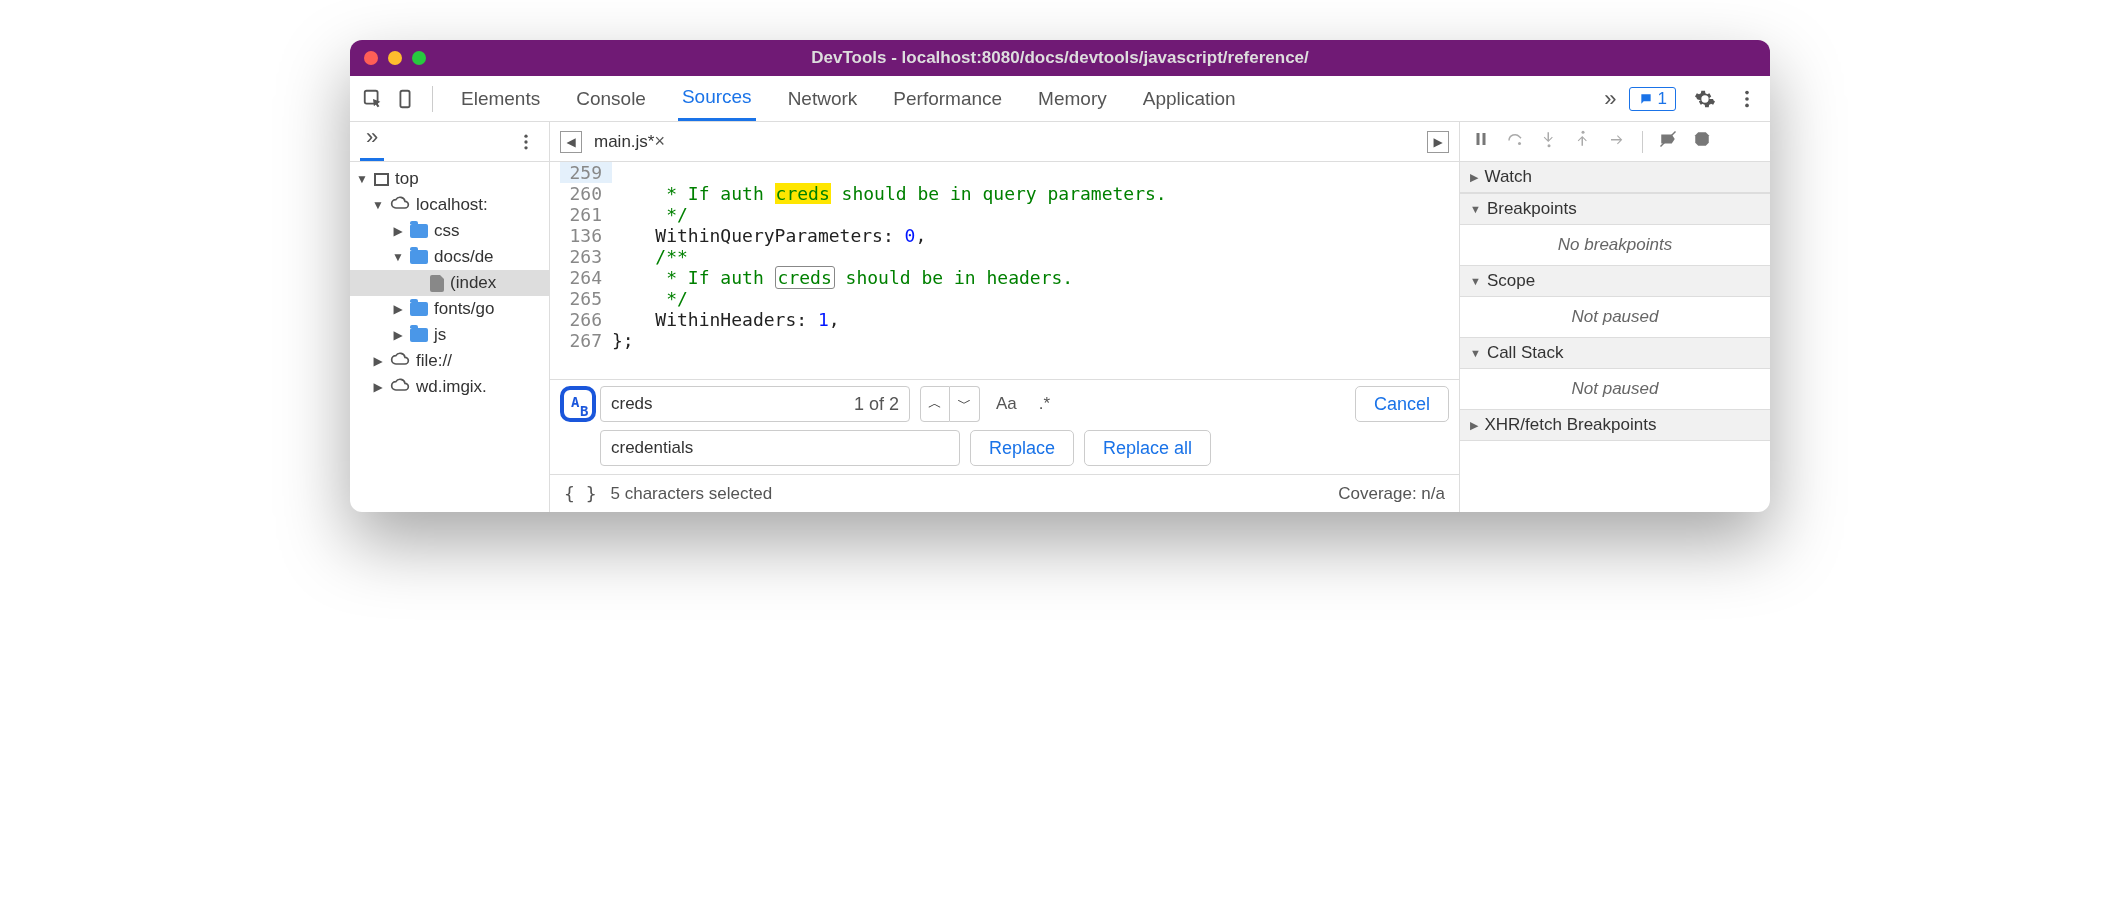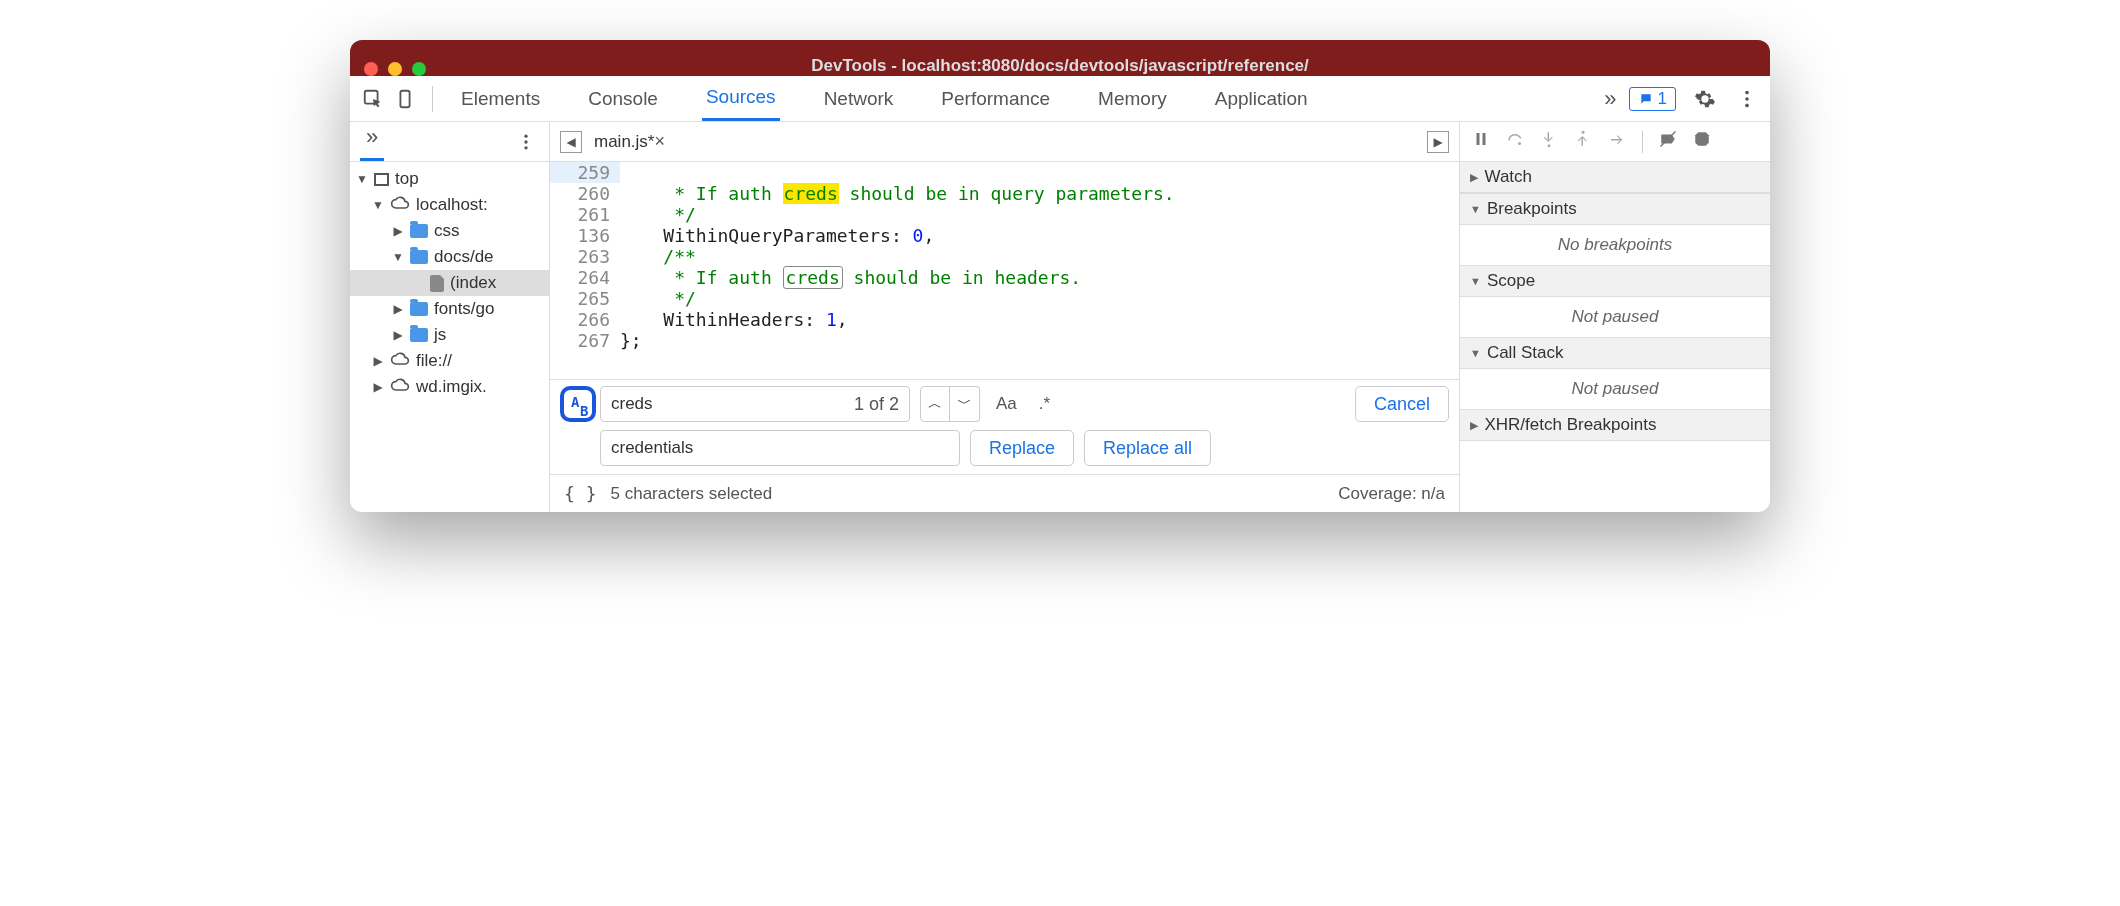--- a/index.html
+++ b/index.html
@@ -16,23 +16,23 @@
   .window {
     width: 1420px;
     border-radius: 12px;
     overflow: hidden;
     box-shadow: 0 30px 70px rgba(0,0,0,0.35);
     background: #fff;
   }
   
   .titlebar {
     height: 36px;
-    background: #7f1d1d;
+    background: #701a75;
     display: flex;
-    align-items: flex-end;
+    align-items: center;
     padding: 0 14px;
     position: relative;
   }
   .traffic { display: flex; gap: 10px; }
   .dot { width: 14px; height: 14px; border-radius: 50%; }
   .dot.red { background: #ff5f56; }
   .dot.yellow { background: #ffbd2e; }
   .dot.green { background: #27c93f; }
   .title {
     color: #ddd;
@@ -47,21 +47,21 @@
     align-items: center;
     height: 46px;
     border-bottom: 1px solid #ddd;
     padding: 0 10px;
     gap: 6px;
   }
   .tb-icon {
     width: 26px; height: 26px; display:flex; align-items:center; justify-content:center; color:#555;
   }
   .tb-sep { width: 1px; height: 26px; background: #ccc; margin: 0 8px; }
-  .tabs { display:flex; gap: 40px; align-items:center; flex: 1; padding-left: 10px;}
+  .tabs { display:flex; gap: 28px; align-items:center; flex: 1; padding-left: 10px;}
   .tab { color: #555; font-size: 19px; padding: 10px 4px; cursor:pointer; }
   .tab.active { color: #1a73e8; border-bottom: 3px solid #1a73e8; }
   .toolbar-right { display:flex; align-items:center; gap: 16px; }
   .badge {
     display:flex; align-items:center; gap:4px;
     border: 1px solid #1a73e8; border-radius: 3px; padding: 1px 8px;
     color: #1a73e8; font-size: 17px;
   }
   .chevrons { font-size: 22px; color:#555; padding: 0 6px;}
   
@@ -109,21 +109,21 @@
   .file-tab { display:flex; align-items:center; font-size:17px; color:#333;}
   .file-tab .close{ font-size:18px; color:#555;}
   .editor-tabs .spacer{flex:1;}
   
   .code {
     flex:1; overflow:hidden;
     font-family: "SF Mono", Menlo, Consolas, monospace;
     font-size: 18px;
   }
   .line { display:flex; }
-  .gutter { width:70px; text-align:right; padding-right:10px; color:#888; user-select:none;}
+  .gutter { width:52px; text-align:right; padding-right:10px; color:#888; user-select:none;margin-left:10px;}
   .gutter.hl { background:#e4f0fb; }
   .src { flex:1; white-space:pre; }
   .c-green{color:#008000;}
   .c-blue{color:#0015ff;}
   .c-black{color:#222;}
   .hl-yellow{background:#ffe600; padding:0 1px;}
   .hl-box{border:1px solid #888; border-radius:3px; padding:0 2px;}
   
   .searchbar {
     border-top:1px solid #ddd;

